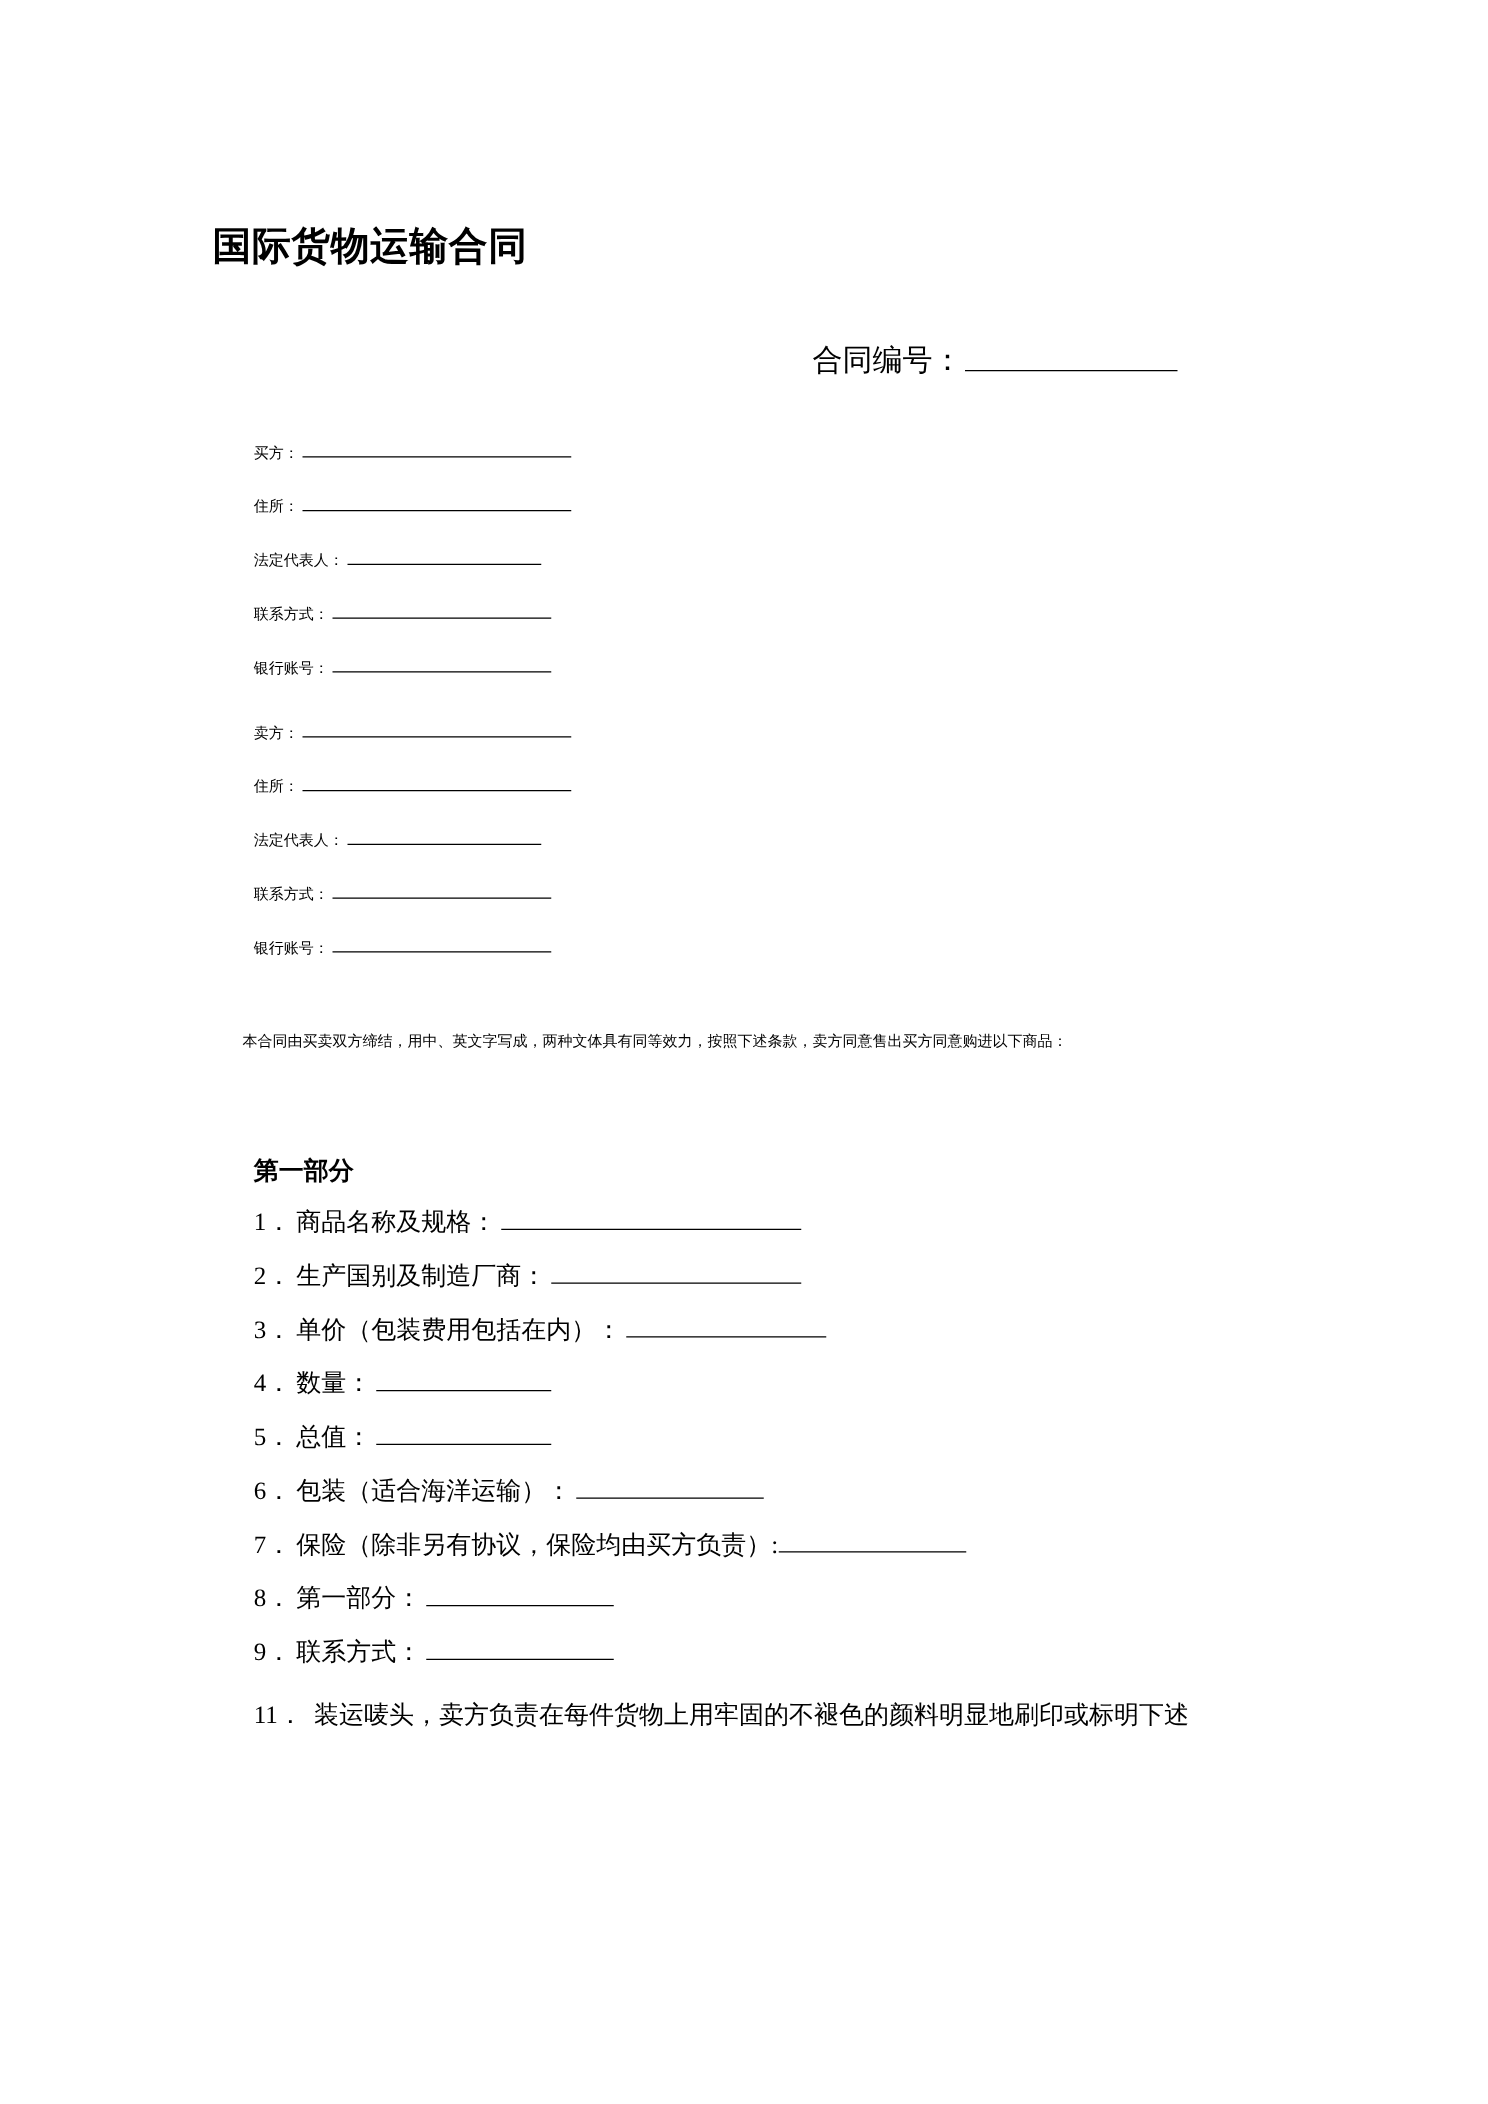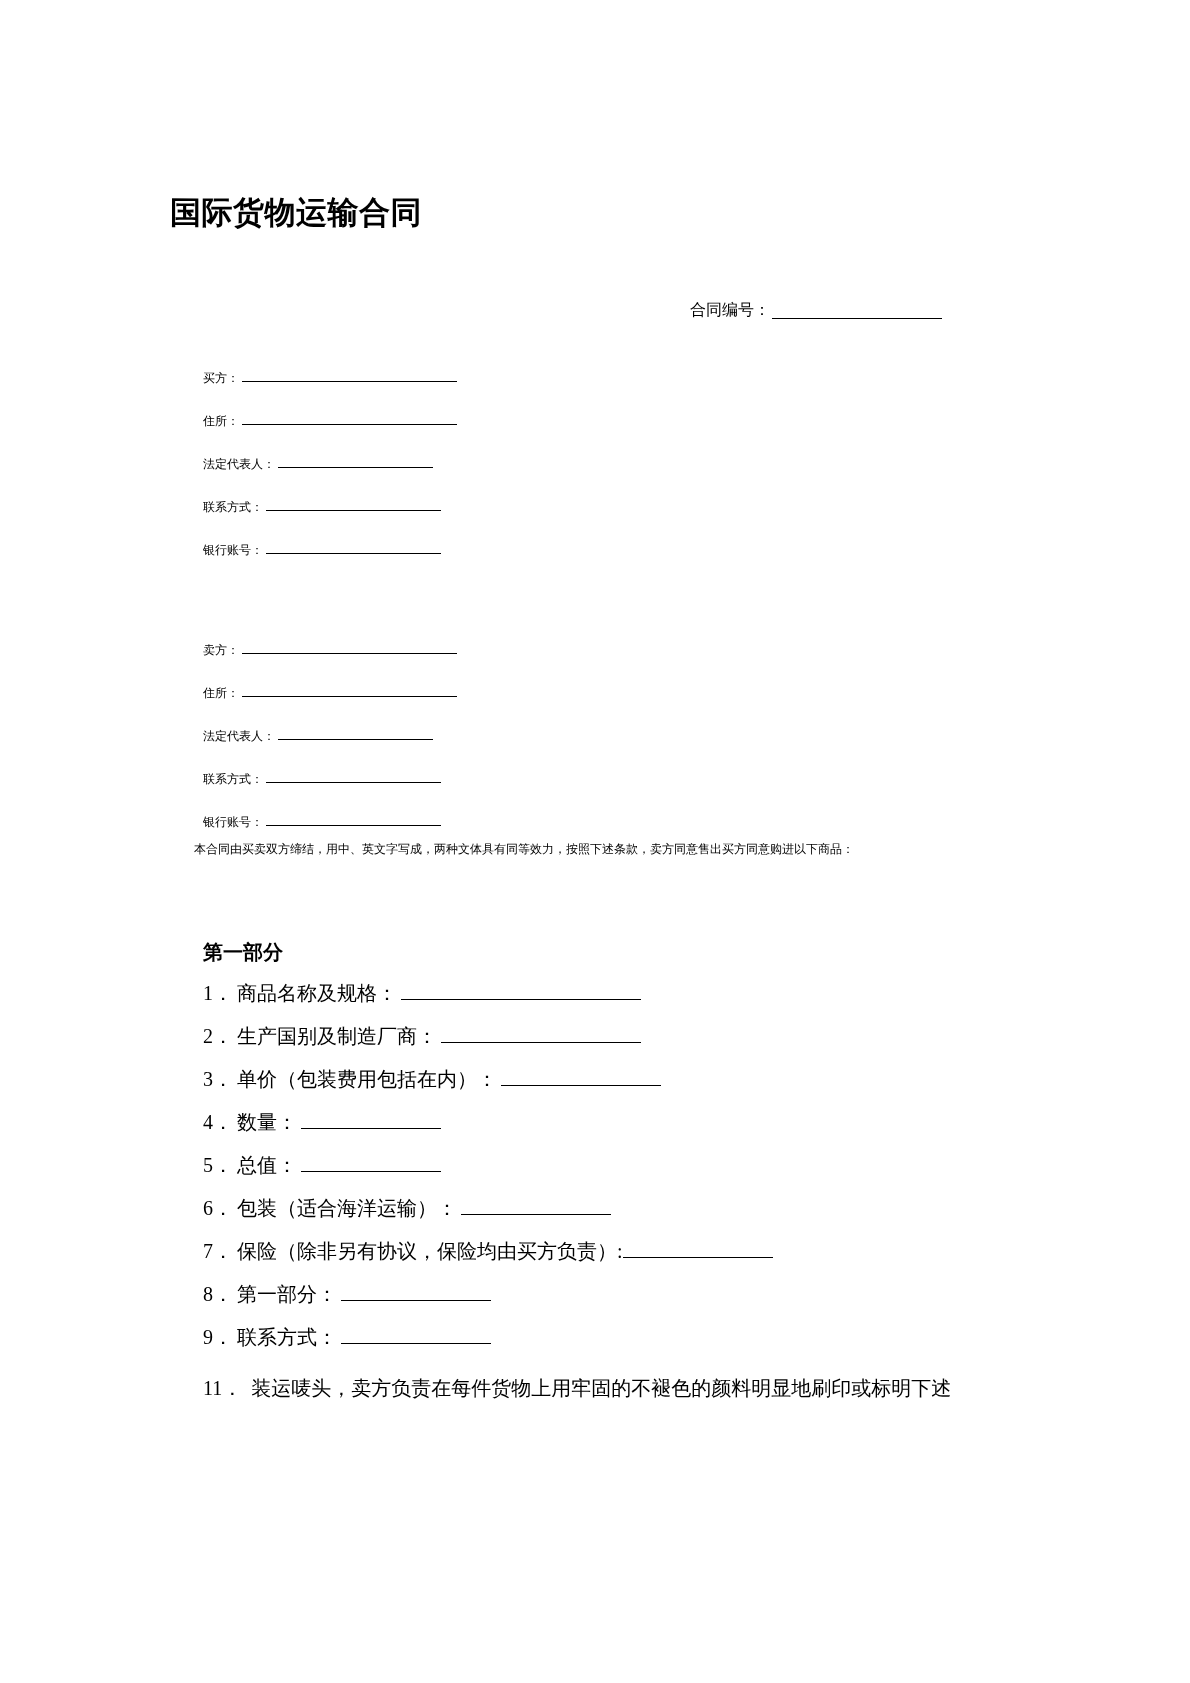--- a/index.html
+++ b/index.html
@@ -11,61 +11,60 @@
     font-family: "Liberation Serif", "DejaVu Serif", serif;
     color: #000000;
   }
   .page {
     position: relative;
     width: 1190px;
     height: 1410px;
     background: #ffffff;
     overflow: hidden;
     box-sizing: border-box;
-    margin-top: 16px;
   }
 
   
   .doc-title {
     position: absolute;
     left: 170px;
     top: 178px;
     font-family: "Liberation Sans", "DejaVu Sans", sans-serif;
     font-weight: bold;
     font-size: 31px;
     letter-spacing: 0.5px;
     line-height: 1.2;
     white-space: nowrap;
   }
 
   
   .contract-no {
     position: absolute;
     right: 248px;
-    top: 284px;
-    font-size: 16px;
+    top: 272px;
+    font-size: 24px;
     white-space: nowrap;
     display: flex;
-    align-items: center;
+    align-items: flex-start;
   }
   .contract-no .blank {
     display: inline-block;
     border-bottom: 1px solid #000;
     height: 1em;
     margin-left: 2px;
   }
 
   
   .party-block {
     position: absolute;
     left: 203px;
     font-size: 12px;
   }
   #buyer-block { top: 352px; }
-  #seller-block { top: 624px; text-align: center; }
+  #seller-block { top: 576px; text-align: center; }
 
   .field-row {
     display: flex;
     align-items: baseline;
     height: 43px;
     white-space: nowrap;
   }
   .field-label {
     flex: 0 0 auto;
   }

